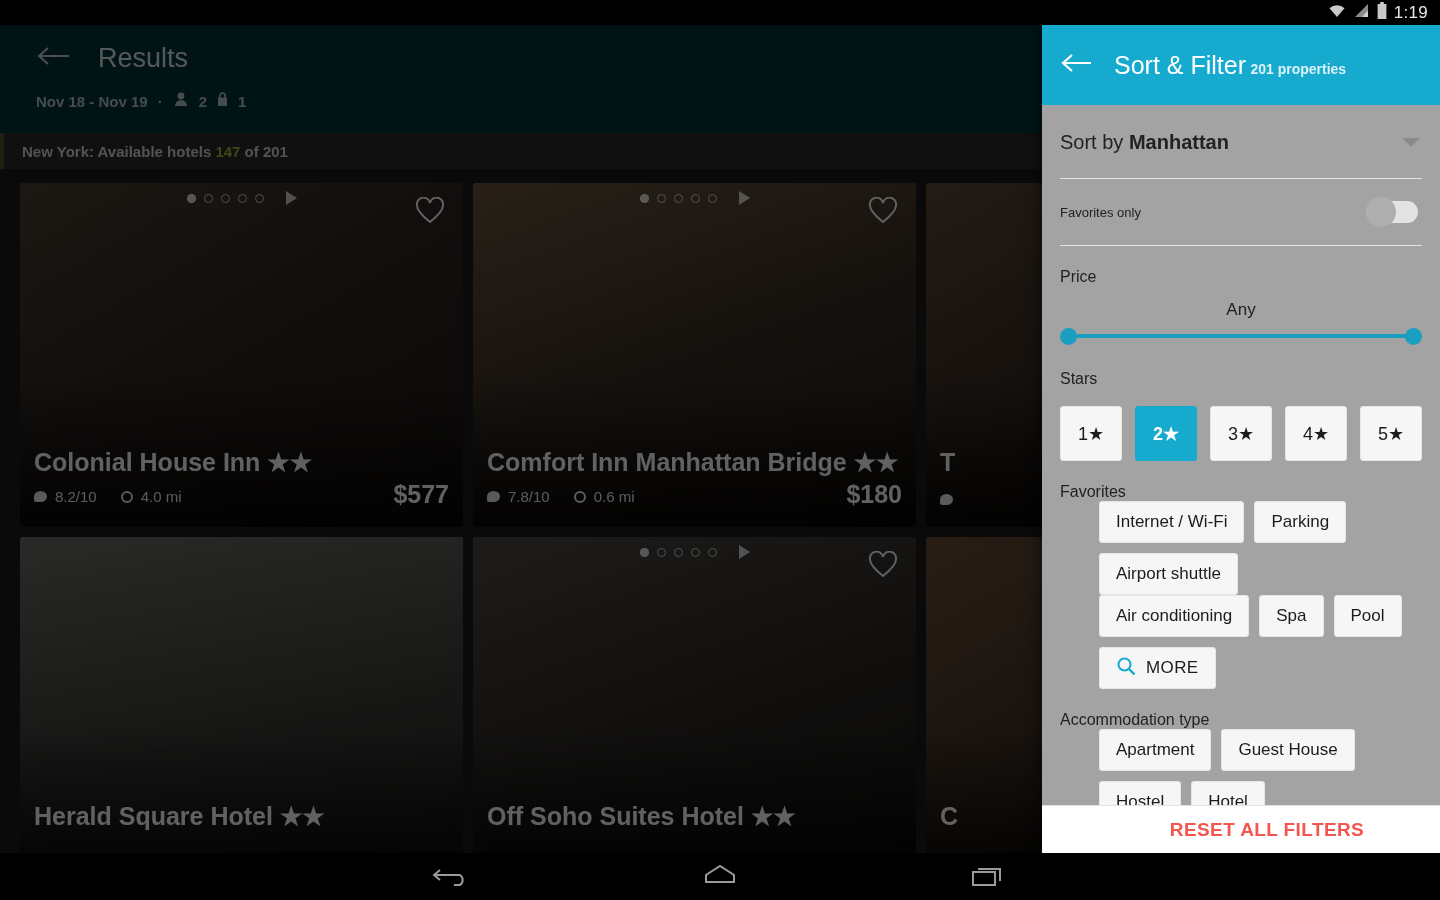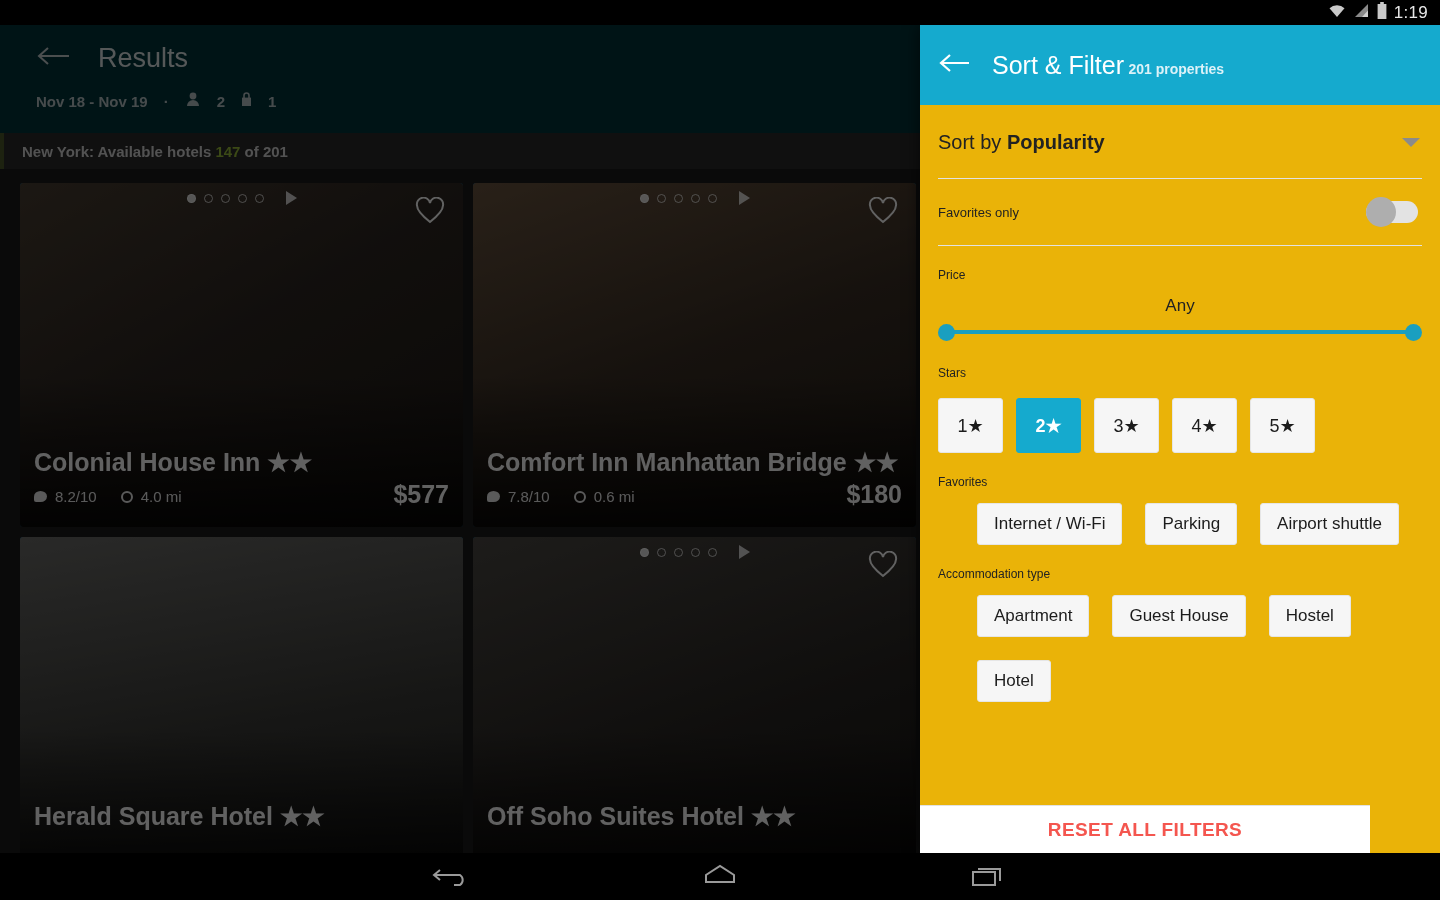--- a/index.html
+++ b/index.html
@@ -22,21 +22,21 @@
   
   .results-pane {
     position: absolute; top: 25px; left: 0; width: 1440px; height: 828px;
     background: #1b1b1b; overflow: hidden;
   }
   .res-appbar {
     position: relative; height: 108px; background: #00353c; padding: 0 20px;
   }
   .res-appbar .row1 { display: flex; align-items: center; gap: 28px; height: 66px; padding-left: 16px; }
   .res-title { color: #dfe7e8; font-size: 27px; font-weight: 400; }
-  .res-appbar .row2 { display: flex; align-items: center; gap: 16px; padding-left: 16px; }
+  .res-appbar .row2 { display: flex; align-items: center; gap: 10px; padding-left: 16px; }
   .res-meta { color: #b9c6c8; font-size: 15px; font-weight: bold; }
   .res-sub {
     height: 36px; background: #2b2b2b; display: flex; align-items: center;
     padding-left: 18px; border-left: 4px solid #4c5b2a;
   }
   .res-sub-text { color: #d8d8d8; font-size: 15px; font-weight: bold; }
   .res-sub-text .hl { color: #9bbf3a; }
 
   .grid { position: relative; padding: 14px 0 0 20px; display: flex; flex-wrap: wrap; gap: 10px; }
   .card {
@@ -57,59 +57,59 @@
   .card .crow { position: absolute; left: 14px; bottom: 22px; display: flex; align-items: center; gap: 8px; color: #ededed; font-size: 15px; }
   .card .price { position: absolute; right: 14px; bottom: 18px; color: #fff; font-size: 25px; font-weight: bold; }
   .pin { width: 12px; height: 12px; border-radius: 50%; border: 2.5px solid #ededed; display: inline-block; }
   .bub { width: 13px; height: 11px; border-radius: 50% 50% 50% 2px; background: #ededed; display: inline-block; }
   .sep { width: 8px; display: inline-block; }
 
   .scrim { position: absolute; inset: 0; background: rgba(0,0,0,.62); z-index: 20; }
 
   
   .panel {
-    position: absolute; top: 25px; right: 0; width: 520px; height: 828px;
-    background: #eab308; z-index: 30; overflow: hidden;
+    position: absolute; top: 25px; right: 0; width: 398px; height: 828px;
+    background: #a3a3a3; z-index: 30; overflow: hidden;
     box-shadow: -3px 0 14px rgba(0,0,0,.45);
   }
   .panel-head { height: 80px; background: #15aace; display: flex; align-items: center; padding: 0 0 0 18px; gap: 20px; }
   .panel-head .htxt .h1 { color: #fff; font-size: 25px; font-weight: 400; line-height: 1.05; }
   .panel-head .htxt .h2 { color: #dcf2f8; font-size: 14px; margin-top: 4px; font-weight: bold; }
 
   .panel-body { height: 748px; position: relative; overflow: hidden; }
 
   .row-sort { display: flex; align-items: center; justify-content: space-between; padding: 26px 20px 24px 18px; }
   .sort-label { font-size: 20px; color: #222; }
   .sort-label b { font-weight: bold; }
   .caret { width: 0; height: 0; border-left: 9px solid transparent; border-right: 9px solid transparent; border-top: 9px solid #8b8b8b; }
   .hr { height: 1px; background: #e2e2e2; margin: 0 18px; }
 
   .row-fav { display: flex; align-items: center; justify-content: space-between; padding: 22px 22px 22px 18px; }
   .fav-label { font-size: 13px; color: #222; }
   .toggle { width: 52px; height: 22px; border-radius: 11px; background: #e3e3e3; position: relative; }
   .toggle .knob { position: absolute; left: 0; top: -4px; width: 30px; height: 30px; border-radius: 50%; background: #aeaeae; }
 
   .sec { padding: 22px 18px 0 18px; }
-  .sec-title { font-size: 12px; color: #222; }
+  .sec-title { font-size: 16px; color: #222; }
 
   .slider-wrap { margin-top: 14px; position: relative; height: 48px; }
   .slider-val { position: absolute; top: 0; left: 0; right: 0; text-align: center; font-size: 17px; color: #222; }
   .slider-track { position: absolute; left: 8px; right: 8px; top: 34px; height: 4px; background: #1a9fc0; border-radius: 2px; }
   .slider-thumb { position: absolute; top: 28px; width: 17px; height: 17px; border-radius: 50%; background: #1a9fc0; }
   .slider-thumb.left { left: 0; }
   .slider-thumb.right { right: 0; }
 
   .stars-row { display: flex; gap: 13px; margin-top: 18px; }
   .star-btn {
     width: 65px; height: 55px; border: 1px solid #e6e6e6; border-radius: 3px; background: #f6f6f6;
     display: flex; align-items: center; justify-content: center; font-size: 18px; color: #1c1c1c;
   }
   .star-btn.sel { background: #15aace; border-color: #15aace; color: #fff; font-weight: bold; }
 
-  .chips { display: flex; flex-wrap: wrap; gap: 23px; margin-top: 14px; padding-left: 39px; }
+  .chips { display: flex; flex-wrap: wrap; gap: 10px; margin-top: 0; padding-left: 39px; }
   .chip {
     height: 42px; padding: 0 16px; border: 1px solid #e6e6e6; border-radius: 3px; background: #f6f6f6;
     display: flex; align-items: center; gap: 10px; font-size: 17px; color: #1c1c1c;
   }
   .chip .more-txt { letter-spacing: .4px; }
 
   .panel-foot {
     position: absolute; left: 0; bottom: 0; width: 450px; height: 48px; background: #fff;
     border-top: 1px solid #e2e2e2; display: flex; align-items: center; justify-content: center; z-index: 5;
   }
@@ -289,21 +289,21 @@
       </span>
       <span class="htxt">
         <span class="h1">Sort &amp; Filter</span>
         <span class="h2">201 properties</span>
       </span>
     </div>
 
     <div class="panel-body">
 
       <div class="row-sort">
-        <span class="sort-label"><span>Sort by </span><b>Popularity</b></span>
+        <span class="sort-label"><span>Sort by </span><b>Manhattan</b></span>
         <span class="caret"></span>
       </div>
       <div class="hr"></div>
 
       <div class="row-fav">
         <span class="fav-label">Favorites only</span>
         <span class="toggle">
             <span class="knob"></span>
           </span>
       </div>
@@ -330,20 +330,34 @@
         </div>
       </div>
 
       <div class="sec">
         <div class="sec-title">Favorites</div>
         <div class="chips">
           <div class="chip">Internet / Wi-Fi</div>
           <div class="chip">Parking</div>
           <div class="chip">Airport shuttle</div>
         </div>
+        <div class="chips">
+          <div class="chip">Air conditioning</div>
+          <div class="chip">Spa</div>
+          <div class="chip">Pool</div>
+          <div class="chip">
+            <span>
+              <svg width="20" height="20" viewBox="0 0 20 20">
+                  <circle cx="8.5" cy="8.5" r="6" fill="none" stroke="#15aace" stroke-width="2"></circle>
+                  <path d="M13 13 L18.5 18.5" stroke="#15aace" stroke-width="2.4"></path>
+                </svg>
+            </span>
+            <span class="more-txt">MORE</span>
+          </div>
+        </div>
       </div>
 
       <div class="sec">
         <div class="sec-title">Accommodation type</div>
         <div class="chips">
           <div class="chip">Apartment</div>
           <div class="chip">Guest House</div>
           <div class="chip">Hostel</div>
           <div class="chip">Hotel</div>
         </div>

